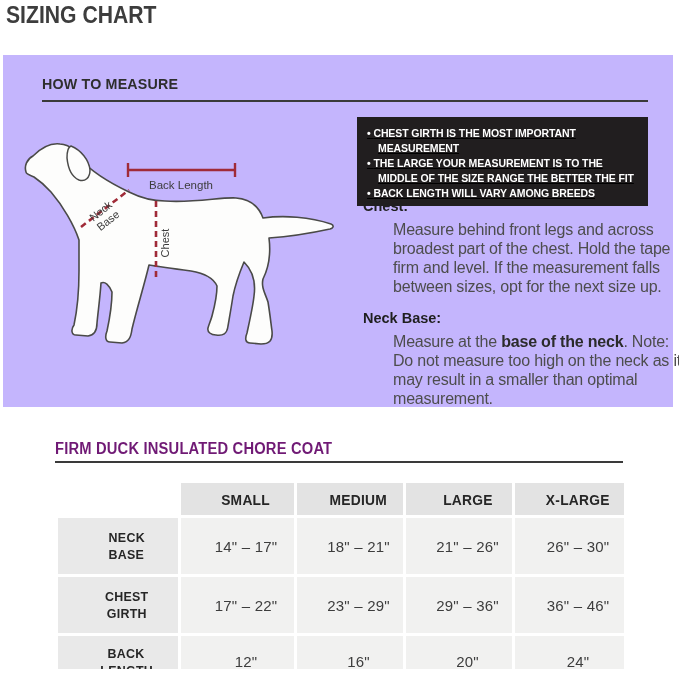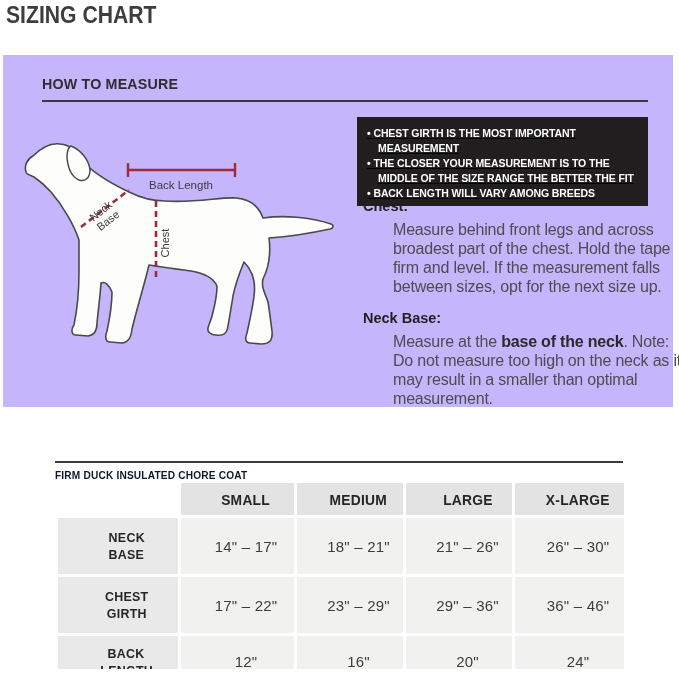--- a/index.html
+++ b/index.html
@@ -58,21 +58,21 @@
   .b-chest { left:360px; top:165px; }
   .h-neck  { left:360px; top:255px; }
   .b-neck  { left:360px; top:277px; }
 
   
   .dog-svg { position:absolute; left:10px; top:75px; }
 
   
   .table-title {
     position:absolute; left:55px; top:440px;
-    font-size:11px; font-weight:700; color:#0f172a; letter-spacing:0.2px; white-space:nowrap;margin-top:29px;
+    font-size:16px; font-weight:700; color:#701a75; letter-spacing:0.2px; white-space:nowrap;
   }
   .table-rule {
     position:absolute; left:55px; top:461px; width:568px; height:2px; background:#3a3a3a;
   }
   .size-grid {
     position:absolute; left:58px; top:483px;
     display:grid;
     grid-template-columns:120px 113px 106px 106px 109px;
     grid-template-rows:32px 56px 56px 51px;
     gap:3px;
@@ -101,21 +101,21 @@
 
   <div class="panel">
 
     <div class="panel-heading">
       <span class="cond">HOW TO MEASURE</span>
     </div>
     <div class="panel-rule"></div>
 
     <div class="tips-box">
       <div class="tip">CHEST GIRTH IS THE MOST IMPORTANT MEASUREMENT</div>
-      <div class="tip">THE CLOSER YOUR MEASUREMENT IS TO THE MIDDLE OF THE SIZE RANGE THE BETTER THE FIT</div>
+      <div class="tip">THE LARGE YOUR MEASUREMENT IS TO THE MIDDLE OF THE SIZE RANGE THE BETTER THE FIT</div>
       <div class="tip">BACK LENGTH WILL VARY AMONG BREEDS</div>
     </div>
 
     <div class="measure-heading h-chest">Chest:</div>
     <div class="measure-body b-chest">Measure behind front legs and across broadest part of the chest. Hold the tape firm and level. If the measurement falls between sizes, opt for the next size up.</div>
 
     <div class="measure-heading h-neck">Neck Base:</div>
     <div class="measure-body b-neck"><span>Measure at the </span><b>base of the neck</b><span>. Note: Do not measure too high on the neck as it may result in a smaller than optimal measurement.</span></div>
 
     <svg class="dog-svg" width="340" height="240" viewBox="0 0 340 240">

